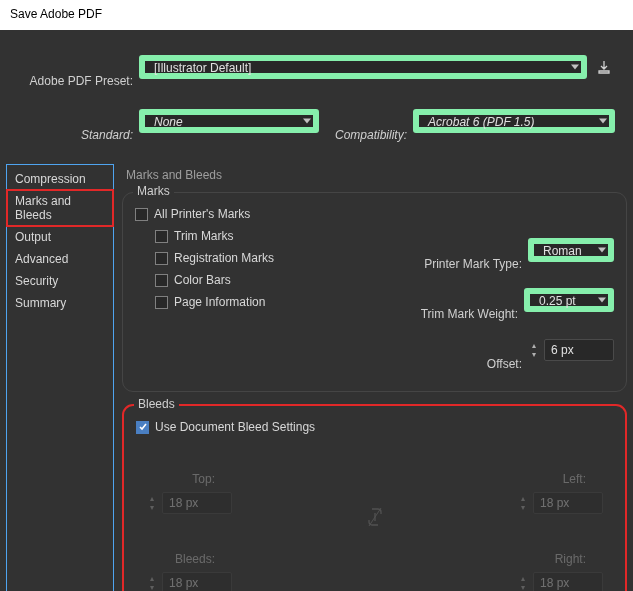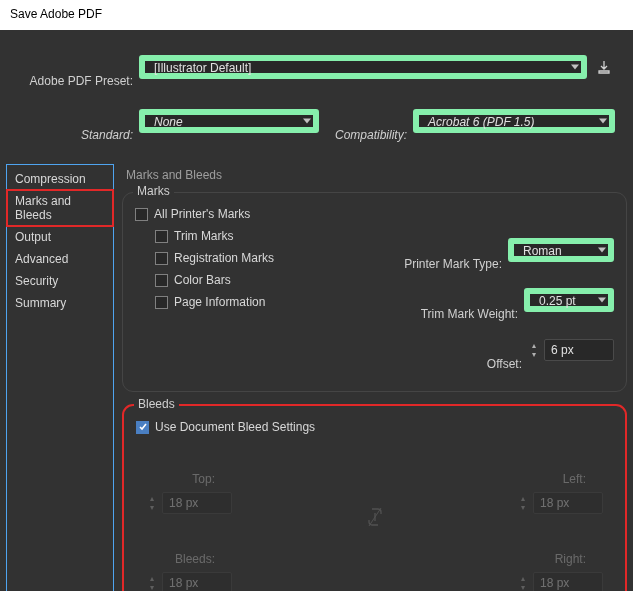--- a/index.html
+++ b/index.html
@@ -129,21 +129,21 @@
                 </div>
                 <div class="checkbox-row indent">
                   <span class="checkbox"></span>
                   <span>Page Information</span>
                 </div>
               </div>
               <div class="marks-right">
                 <div style="height:22px"></div>
                 <div class="field-row">
                   <span class="label">Printer Mark Type:</span>
-                  <div class="select-wrap" style="width:106px">
+                  <div class="select-wrap" style="width:86px">
                     <div class="select" style="width:100%">
                       <span>Roman</span>
                     </div>
                   </div>
                 </div>
                 <div class="field-row">
                   <span class="label">Trim Mark Weight:</span>
                   <div class="select-wrap" style="width:90px">
                     <div class="select" style="width:100%">
                       <span>0.25 pt</span>

